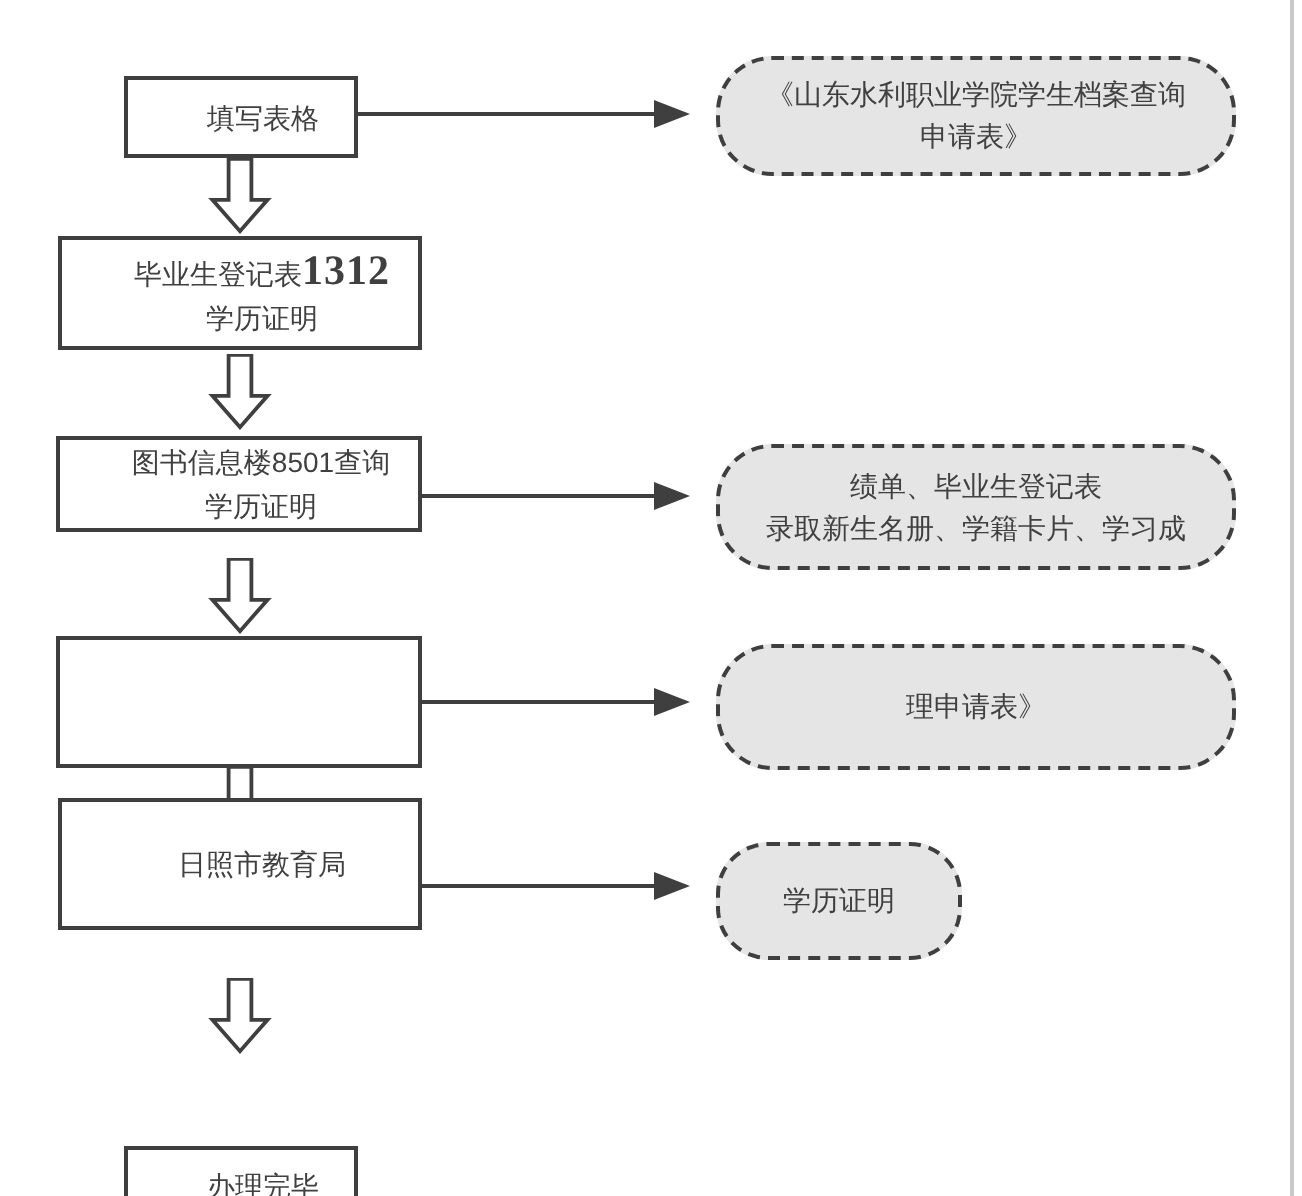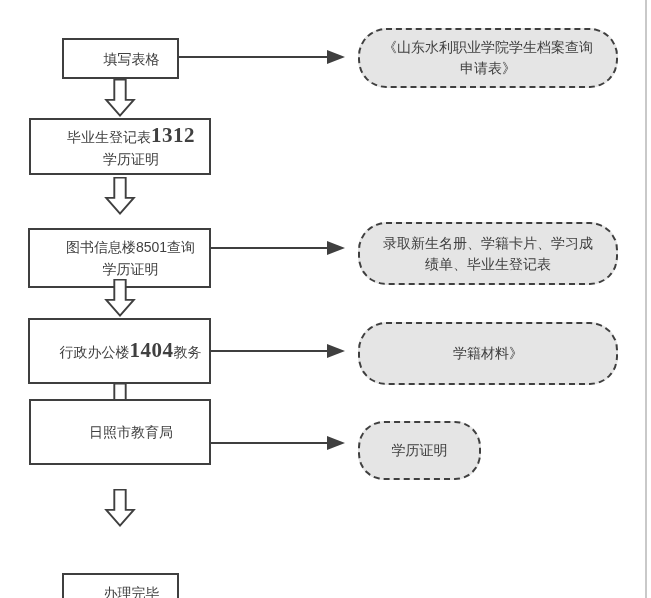--- a/index.html
+++ b/index.html
@@ -54,21 +54,21 @@
     border-left: 18px solid #3f3f3f;
     border-top: 7px solid transparent;
     border-bottom: 7px solid transparent;
   }
   .varrow { position: absolute; width: 32px; height: 38px; }
   .edge-line { position: absolute; left: 645px; top: 0; width: 2px; height: 598px; background: #c9c9c9; }
 
   
   .b1 { left: 62px;  top: 38px;  width: 117px; height: 41px; }
   .b2 { left: 29px;  top: 118px; width: 182px; height: 57px; }
-  .b3 { left: 28px;  top: 228px; width: 183px; height: 60px; }
+  .b3 { left: 28px;  top: 218px; width: 183px; height: 48px; }
   .b4 { left: 28px;  top: 318px; width: 183px; height: 66px; }
   .b5 { left: 29px;  top: 399px; width: 182px; height: 66px; }
   .b6 { left: 62px;  top: 529px; width: 117px; height: 39px; margin-top: 44px; }
 
   
   .d1 { left: 358px; top: 28px;  width: 260px; height: 60px; }
   .d2 { left: 358px; top: 222px; width: 260px; height: 63px; }
   .d3 { left: 358px; top: 322px; width: 260px; height: 63px; }
   .d4 { left: 358px; top: 421px; width: 123px; height: 59px; border-radius: 26px; }
 
@@ -114,21 +114,20 @@
   <div class="step-box b3">
     <div>图书信息楼8501查询</div>
     <div>学历证明</div>
   </div>
 
   <svg class="varrow v3" viewBox="0 0 32 40">
     <path d="M10 0.5 L22 0.5 L22 22 L30.5 22 L16 38.5 L1.5 22 L10 22 Z" fill="#ffffff" stroke="#3f3f3f" stroke-width="2" stroke-linejoin="miter"></path>
   </svg>
 
   <div class="step-box b4">
-    <div><span>行政办公楼</span><span class="num">1404</span><span>教务</span></div>
   </div>
 
   <svg class="varrow v4" viewBox="0 0 32 40">
     <path d="M10 0.5 L22 0.5 L22 22 L30.5 22 L16 38.5 L1.5 22 L10 22 Z" fill="#ffffff" stroke="#3f3f3f" stroke-width="2" stroke-linejoin="miter"></path>
   </svg>
 
   <div class="step-box b5">
     <div>日照市教育局</div>
   </div>
 
@@ -148,26 +147,26 @@
   <div class="ahead h3"></div>
   <div class="hline l4"></div>
   <div class="ahead h4"></div>
 
   <div class="output-box d1">
     <div>《山东水利职业学院学生档案查询</div>
     <div>申请表》</div>
   </div>
 
   <div class="output-box d2">
+    <div>绩单、毕业生登记表</div>
     <div>录取新生名册、学籍卡片、学习成</div>
-    <div>绩单、毕业生登记表</div>
   </div>
 
   <div class="output-box d3">
-    <div>学籍材料》</div>
+    <div>理申请表》</div>
   </div>
 
   <div class="output-box d4">
     <div>学历证明</div>
   </div>
 
   <div class="edge-line"></div>
 
 </div>
 

